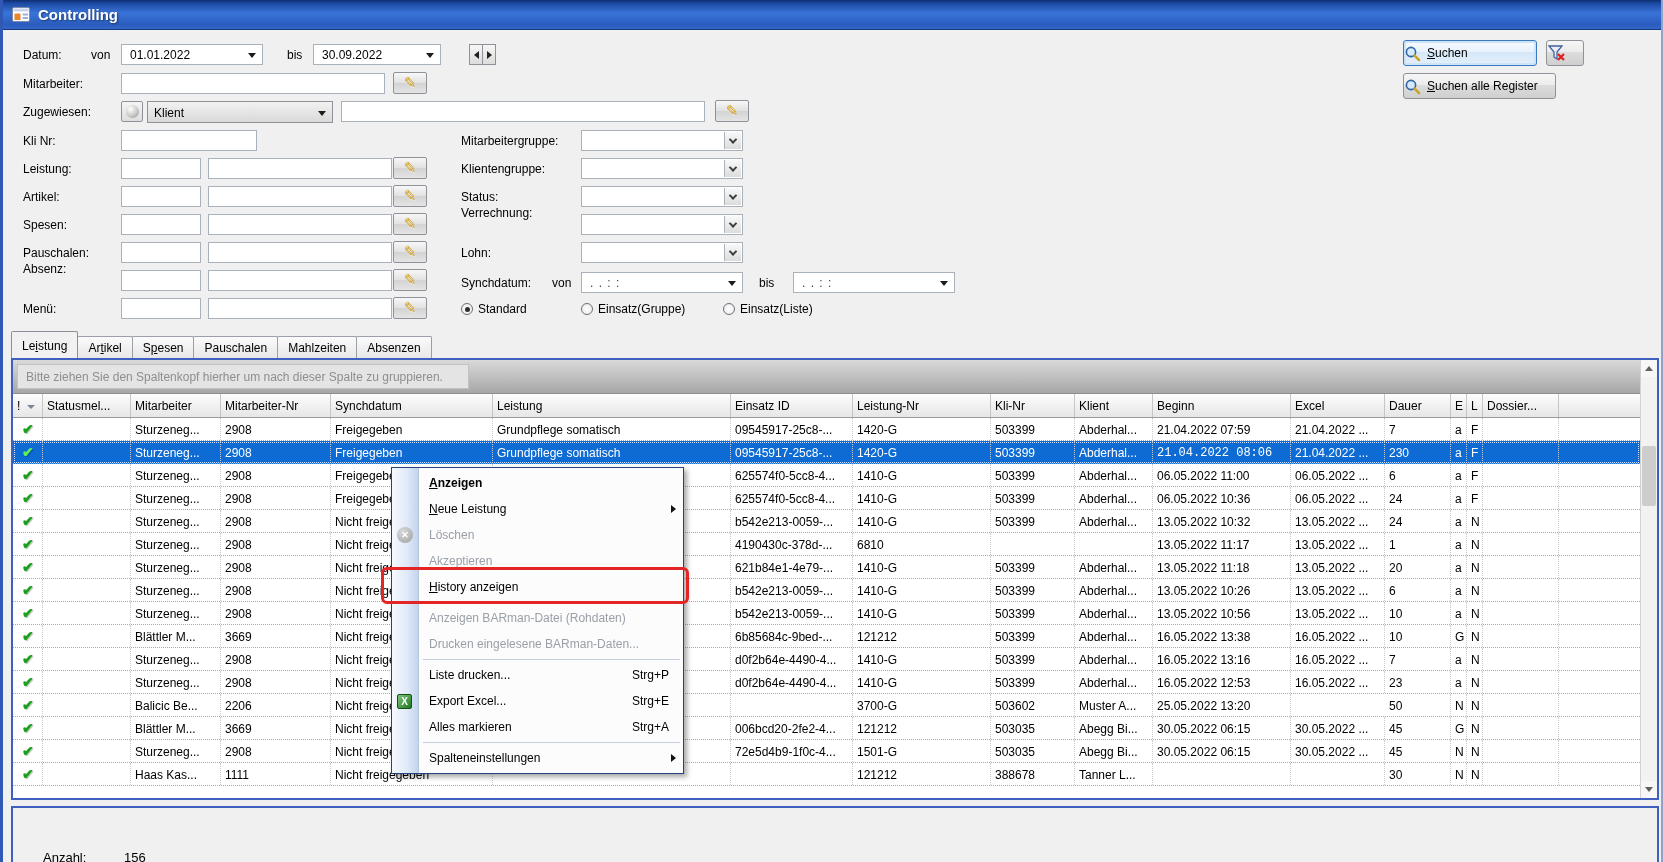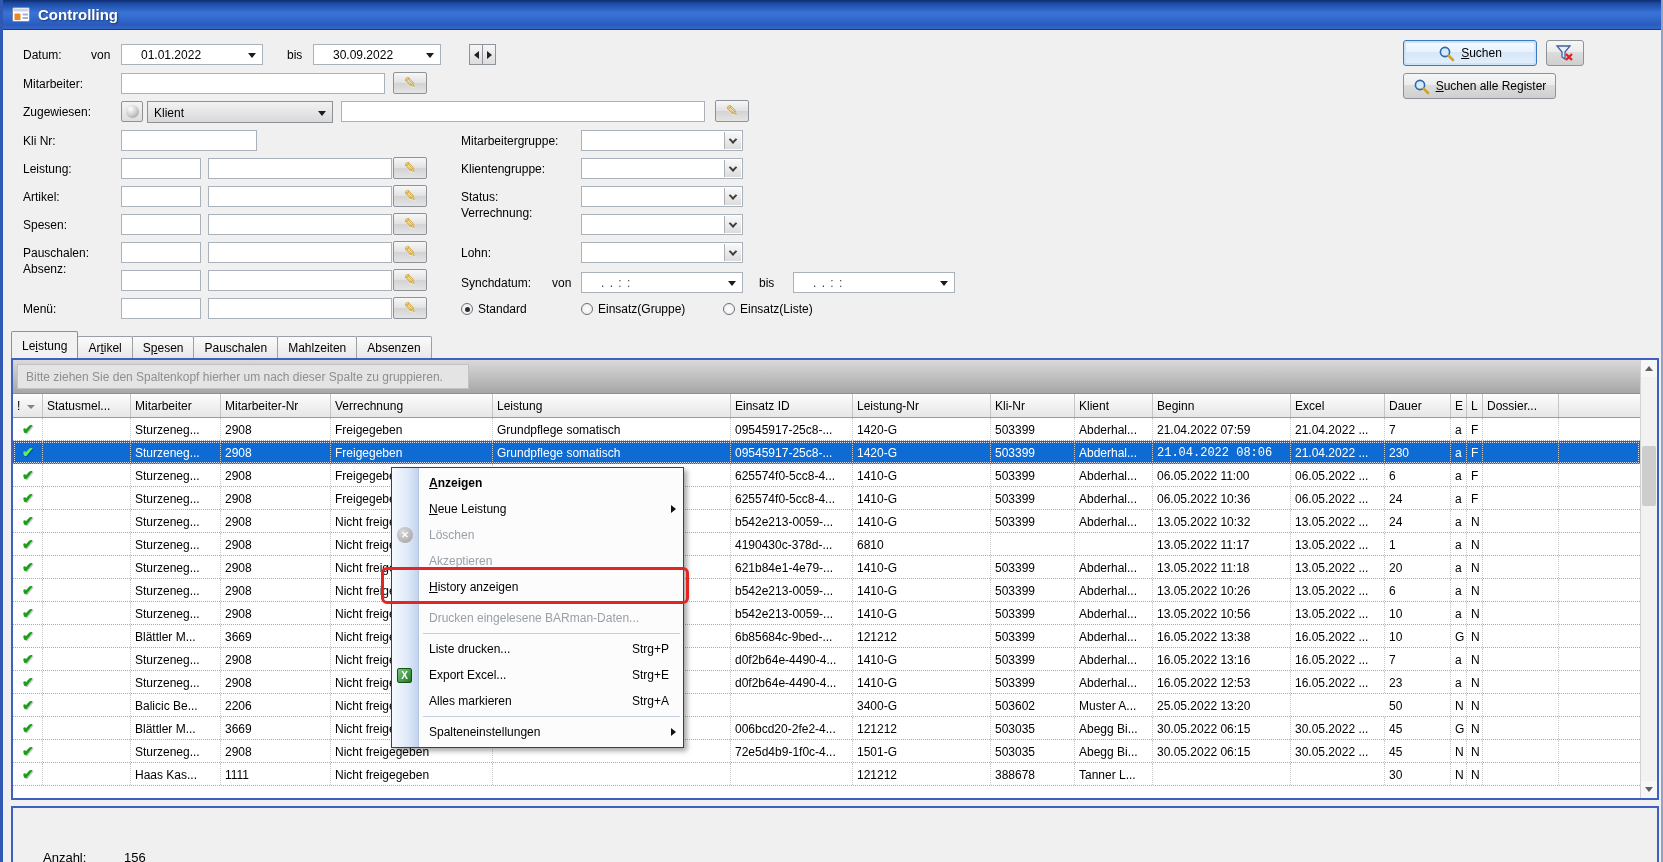--- a/index.html
+++ b/index.html
@@ -7,38 +7,38 @@
   body{position:relative;font-family:"Liberation Sans",sans-serif;font-size:12px;color:#000;background:#f0f0f0;}
   .window{position:absolute;inset:0;border-left:3px solid #3059b5;border-right:2px solid #8fa3c8;background:#f0f0f0;overflow:hidden;}
   
   .titlebar{position:absolute;left:0;right:0;top:0;height:30px;display:flex;align-items:center;
     background:linear-gradient(180deg,#0d2f6f 0%,#1c4aa4 12%,#3a74d8 45%,#2a5cbe 85%,#3566c8 100%);
     border-bottom:1px solid #16397f;}
   .titlebar .title{color:#fff;font-size:15px;font-weight:bold;margin-left:8px;text-shadow:1px 1px 2px rgba(0,0,0,.45);}
   .app-icon{margin-left:9px;display:inline-flex;}
   
   .flabel{position:absolute;white-space:nowrap;}
-  .field{position:absolute;height:21px;background:#fff;border:1px solid #a9b1ba;padding:3px 19px 0;white-space:nowrap;overflow:hidden;}
+  .field{position:absolute;height:21px;background:#fff;border:1px solid #a9b1ba;padding:3px 8px 0;white-space:nowrap;overflow:hidden;}
   .dd-arrow{position:absolute;right:6px;top:8px;width:0;height:0;border-left:4px solid transparent;border-right:4px solid transparent;border-top:5px solid #1c1c1c;}
   .combo-btn{position:absolute;right:1px;top:1px;bottom:1px;width:17px;background:linear-gradient(#f9f9f9,#dcdcdc);border-left:1px solid #a9b1ba;display:flex;align-items:center;justify-content:center;}
   .chev{width:6px;height:6px;border-left:2px solid #3c3c3c;border-bottom:2px solid #3c3c3c;transform:rotate(-45deg) translate(1px,-1px);}
   .pencil-btn{position:absolute;width:34px;height:22px;background:linear-gradient(#f7f7f7,#e2e2e2 48%,#d3d3d3 52%,#e4e4e4);border:1px solid #8e9299;border-radius:2px;text-align:center;cursor:default;}
   .pencil-glyph{color:#cf9a12;font-size:15px;line-height:19px;text-shadow:0 1px 0 rgba(255,255,255,.6);}
   .sphere-btn{position:absolute;width:22px;height:21px;border:1px solid #8e9299;border-radius:2px;background:linear-gradient(#f4f4f4,#dedede);display:flex;align-items:center;justify-content:center;}
   .sphere{width:13px;height:13px;border-radius:50%;background:radial-gradient(circle at 35% 30%,#ffffff,#c9c9c9 55%,#8a8a8a);}
   .gray-combo{position:absolute;height:22px;background:linear-gradient(#f2f2f2,#d9d9d9);border:1px solid #8e9299;padding:4px 6px 0;}
   .navpair{position:absolute;display:flex;}
   .navbtn{width:14px;height:21px;border:1px solid #8e9299;background:linear-gradient(#f7f7f7,#dcdcdc);display:flex;align-items:center;justify-content:center;margin-left:-1px;}
   .tri-left{width:0;height:0;border-top:4px solid transparent;border-bottom:4px solid transparent;border-right:5px solid #222;}
   .tri-right{width:0;height:0;border-top:4px solid transparent;border-bottom:4px solid transparent;border-left:5px solid #222;}
   .radio{position:absolute;display:flex;align-items:center;gap:5px;}
   .rdot{width:12px;height:12px;border-radius:50%;border:1px solid #6a7078;background:radial-gradient(#ffffff,#e8e8e8);position:relative;}
   .rdot.on::after{content:"";position:absolute;left:3px;top:3px;width:5px;height:5px;border-radius:50%;background:#2e2e2e;}
   
-  .btn{position:absolute;display:flex;align-items:center;justify-content:center;gap:6px;
+  .btn{position:absolute;display:flex;align-items:center;justify-content:flex-start;gap:6px;
     background:linear-gradient(#f6f6f6,#ececec 45%,#dddddd 46%,#cfcfcf);border:1px solid #8e9299;border-radius:3px;font-size:12px;}
   .btn.primary{border:1px solid #3a78c0;box-shadow:inset 0 0 0 2px #cde4f8;background:linear-gradient(#f8fbff,#e8f2fc 45%,#d5e7f8 46%,#e4f0fb);}
   
   .tabs{position:absolute;left:8px;top:331px;height:27px;display:flex;align-items:flex-end;}
   .tab{border:1px solid #9a9fa8;border-bottom:none;background:linear-gradient(#fbfbfb,#e7e7e7);padding:4px 10px;height:22px;border-radius:2px 2px 0 0;margin-left:-1px;white-space:nowrap;}
   .tab:first-child{margin-left:0;}
   .tab.active{background:#f1f1f1;height:27px;padding-top:7px;position:relative;z-index:2;border-color:#8a8f98;}
   
   .grid-panel{position:absolute;left:8px;top:358px;width:1648px;height:442px;border:2px solid #4060c0;background:#fff;}
   .group-bar{position:absolute;left:0;right:17px;top:0;height:34px;background:linear-gradient(#d9d9d9,#a7a7a7);border-bottom:1px solid #8f8f8f;}
@@ -240,21 +240,21 @@
 
   <div class="grid-panel">
     <div class="group-bar">
       <div class="group-hint">Bitte ziehen Sie den Spaltenkopf hierher um nach dieser Spalte zu gruppieren.</div>
     </div>
     <div class="grid-header" id="gridHeader">
         <div class="hcell" style="width: 30px;">!<span class="htri"></span></div>
         <div class="hcell" style="width: 88px;">Statusmel...</div>
         <div class="hcell" style="width: 90px;">Mitarbeiter</div>
         <div class="hcell" style="width: 110px;">Mitarbeiter-Nr</div>
-        <div class="hcell" style="width: 162px;">Verrechnung</div>
+        <div class="hcell" style="width: 162px;">Synchdatum</div>
         <div class="hcell" style="width: 238px;">Leistung</div>
         <div class="hcell" style="width: 122px;">Einsatz ID</div>
         <div class="hcell" style="width: 138px;">Leistung-Nr</div>
         <div class="hcell" style="width: 84px;">Kli-Nr</div>
         <div class="hcell" style="width: 78px;">Klient</div>
         <div class="hcell" style="width: 138px;">Beginn</div>
         <div class="hcell" style="width: 94px;">Excel</div>
         <div class="hcell" style="width: 66px;">Dauer</div>
         <div class="hcell" style="width: 16px;">E</div>
         <div class="hcell" style="width: 16px;">L</div>
@@ -491,21 +491,21 @@
           <div class="gcell gfill"></div>
         </div>
         <div class="grow">
           <div class="gcell" style="width: 30px;"><span class="check">✔</span></div>
           <div class="gcell" style="width: 88px;"></div>
           <div class="gcell" style="width: 90px;">Balicic Be...</div>
           <div class="gcell" style="width: 110px;">2206</div>
           <div class="gcell" style="width: 162px;">Nicht freigegeben</div>
           <div class="gcell" style="width: 238px;"></div>
           <div class="gcell" style="width: 122px;"></div>
-          <div class="gcell" style="width: 138px;">3400-G</div>
+          <div class="gcell" style="width: 138px;">3700-G</div>
           <div class="gcell" style="width: 84px;">503602</div>
           <div class="gcell" style="width: 78px;">Muster A...</div>
           <div class="gcell" style="width: 138px;">25.05.2022 13:20</div>
           <div class="gcell" style="width: 94px; margin-top: 28px;">25.05.2022 ...</div>
           <div class="gcell" style="width: 66px;">50</div>
           <div class="gcell" style="width: 16px;">N</div>
           <div class="gcell" style="width: 16px;">N</div>
           <div class="gcell" style="width: 76px;"></div>
           <div class="gcell gfill"></div>
         </div>
@@ -585,20 +585,21 @@
     </div>
   </div>
 
   <div class="context-menu" id="ctxMenu">
       <div class="mitem bold"><span class="mlabel"><u>A</u>nzeigen</span></div>
       <div class="mitem"><span class="mlabel"><u>N</u>eue Leistung</span><span class="msub"></span></div>
       <div class="mitem disabled"><span class="mlabel">Löschen</span><span class="micon del-icon">✕</span></div>
       <div class="mitem disabled"><span class="mlabel">Akzeptieren</span></div>
       <div class="mitem"><span class="mlabel"><u>H</u>istory anzeigen</span></div>
       <div class="msep"></div>
+      <div class="mitem disabled"><span class="mlabel">Anzeigen BARman-Datei (Rohdaten)</span></div>
       <div class="mitem disabled"><span class="mlabel">Drucken eingelesene BARman-Daten...</span></div>
       <div class="msep"></div>
       <div class="mitem"><span class="mlabel">Liste drucken...</span><span class="mshortcut">Strg+P</span></div>
       <div class="mitem"><span class="mlabel">Export Excel...</span><span class="mshortcut">Strg+E</span><span class="micon excel-icon">X</span></div>
       <div class="mitem"><span class="mlabel">Alles markieren</span><span class="mshortcut">Strg+A</span></div>
       <div class="msep"></div>
       <div class="mitem"><span class="mlabel">Spalteneinstellungen</span><span class="msub"></span></div>
     </div>
   <div class="red-annotation"></div>
 

